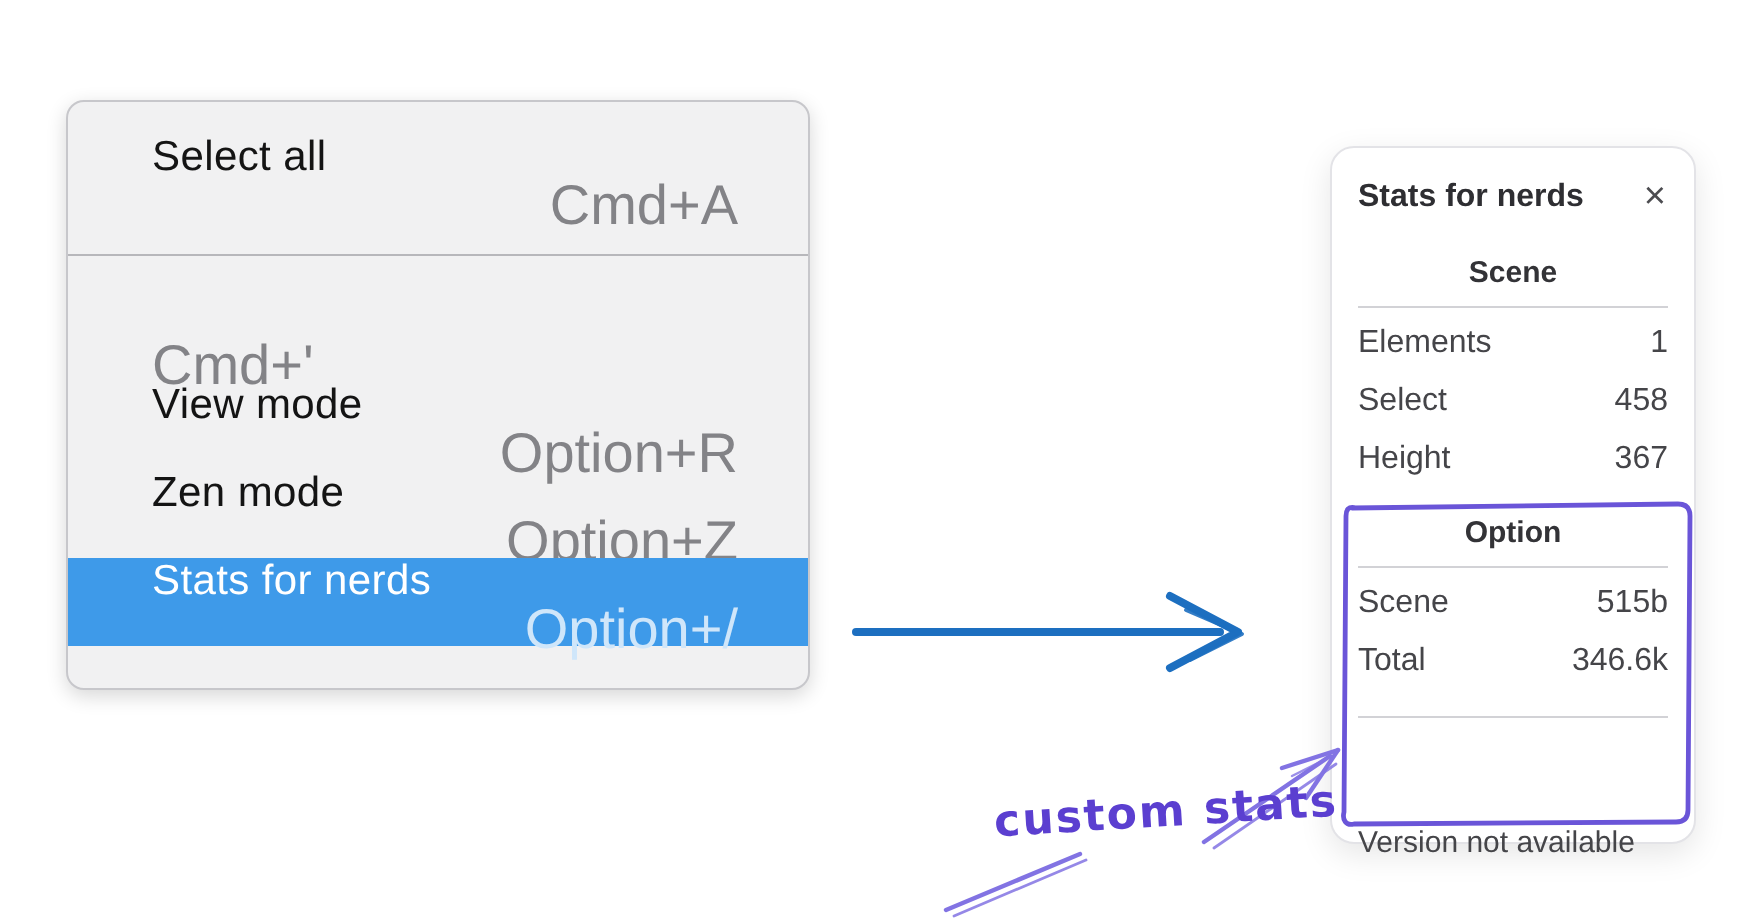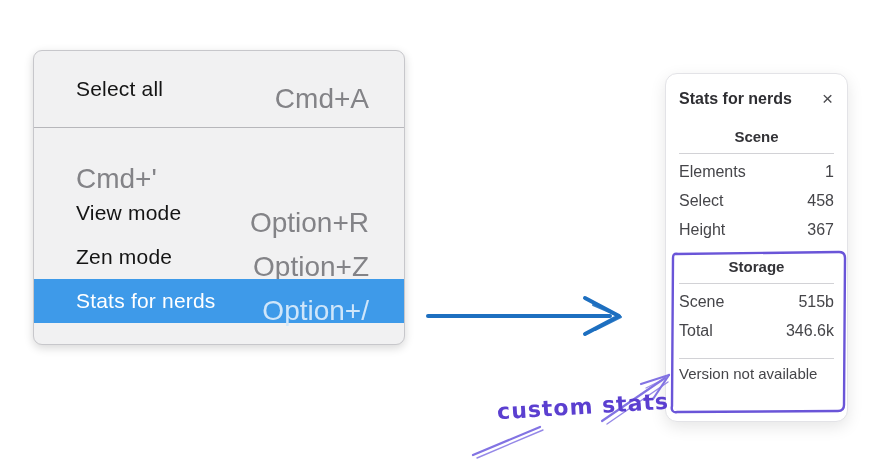--- a/index.html
+++ b/index.html
@@ -26,21 +26,21 @@
     display: flex;
     flex-direction: column;
     overflow: hidden;
   }
   .menu-group-top { height: 77px; display: flex; flex-direction: column; justify-content: center; }
   .menu-divider { height: 1px; background: #b7b7bb; width: 100%; flex: none; }
   .menu-group-bottom { padding: 19px 0 21px 0; display: flex; flex-direction: column; }
   .menu-item {
     height: 44px;
     display: flex;
-    align-items: center;
+    align-items: flex-start;
     justify-content: space-between;
     padding: 0 35px 0 42px;
     cursor: default;
   }
   .menu-item .mlabel { font-size: 21px; color: #141414; letter-spacing: 0.2px; }
   .menu-item .mshort { font-size: 28px; color: #838387; margin-top: 20px; }
   .menu-item.highlight { background: #3e9ae9; }
   .menu-item.highlight .mlabel { color: #ffffff; }
   .menu-item.highlight .mshort { color: #cfe6fa; }
 
@@ -88,20 +88,21 @@
     font-size: 16px;
     color: #454549;
   }
   .version-note {
     height: 29px;
     display: flex;
     align-items: center;
     font-size: 15px;
     color: #454549;
     white-space: nowrap;
+    margin-top: 48px;
   }
 
   
   .overlay {
     position: absolute;
     left: 0; top: 0;
     width: 873px; height: 461px;
     pointer-events: none;
     z-index: 5;
   }
@@ -167,21 +168,21 @@
       <div class="stat-row">
         <span>Select</span>
         <span>458</span>
       </div>
       <div class="stat-row">
         <span>Height</span>
         <span>367</span>
       </div>
     </div>
 
-    <div class="sec-header storage">Storage</div>
+    <div class="sec-header storage">Option</div>
     <div class="sec-divider"></div>
     <div class="stat-rows">
       <div class="stat-row">
         <span>Scene</span>
         <span>515b</span>
       </div>
       <div class="stat-row">
         <span>Total</span>
         <span>346.6k</span>
       </div>

